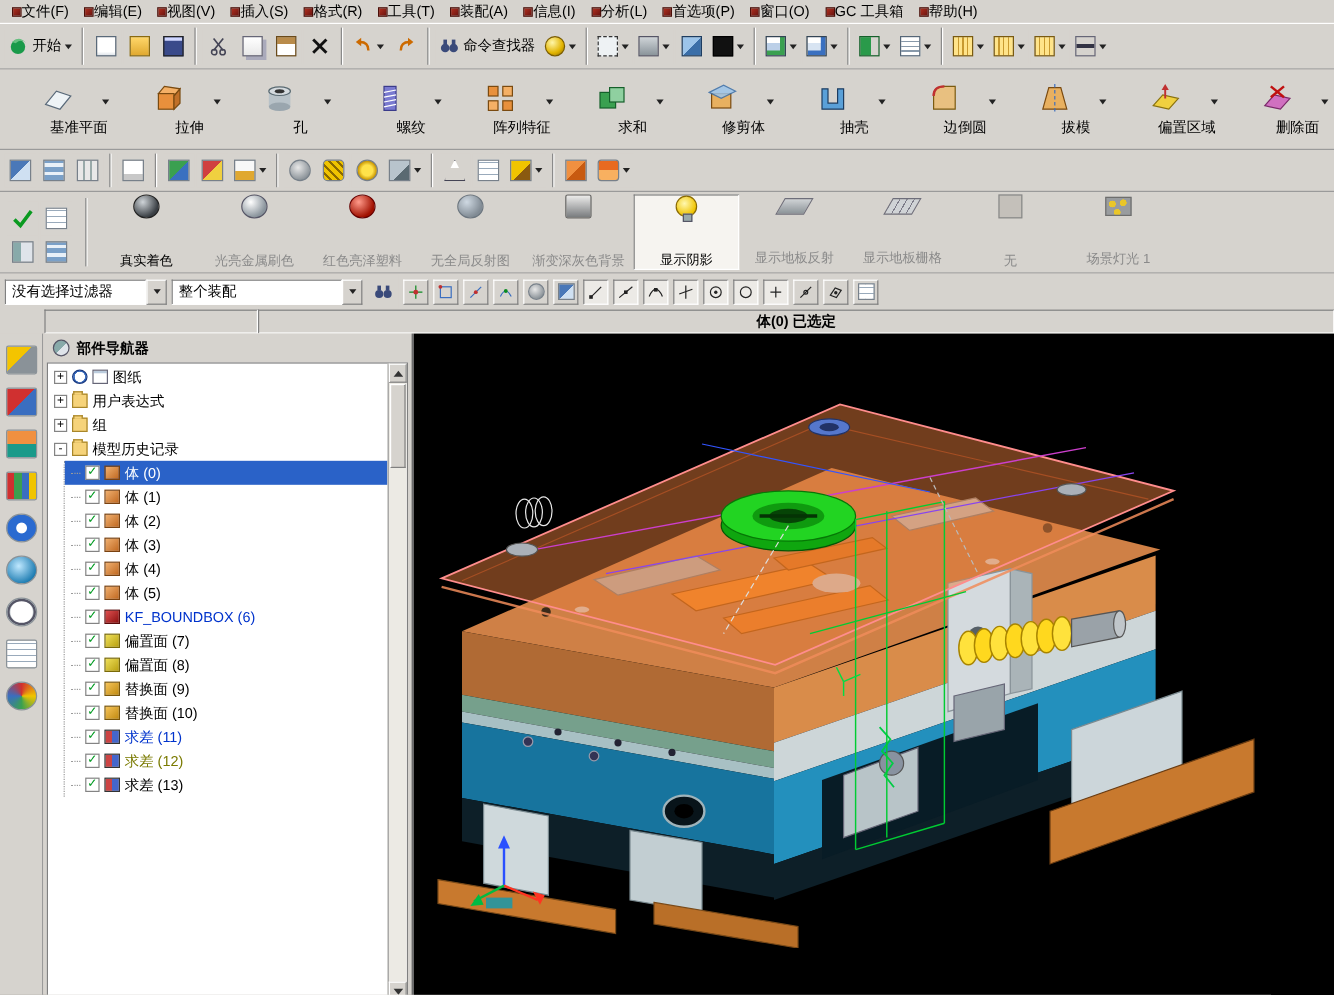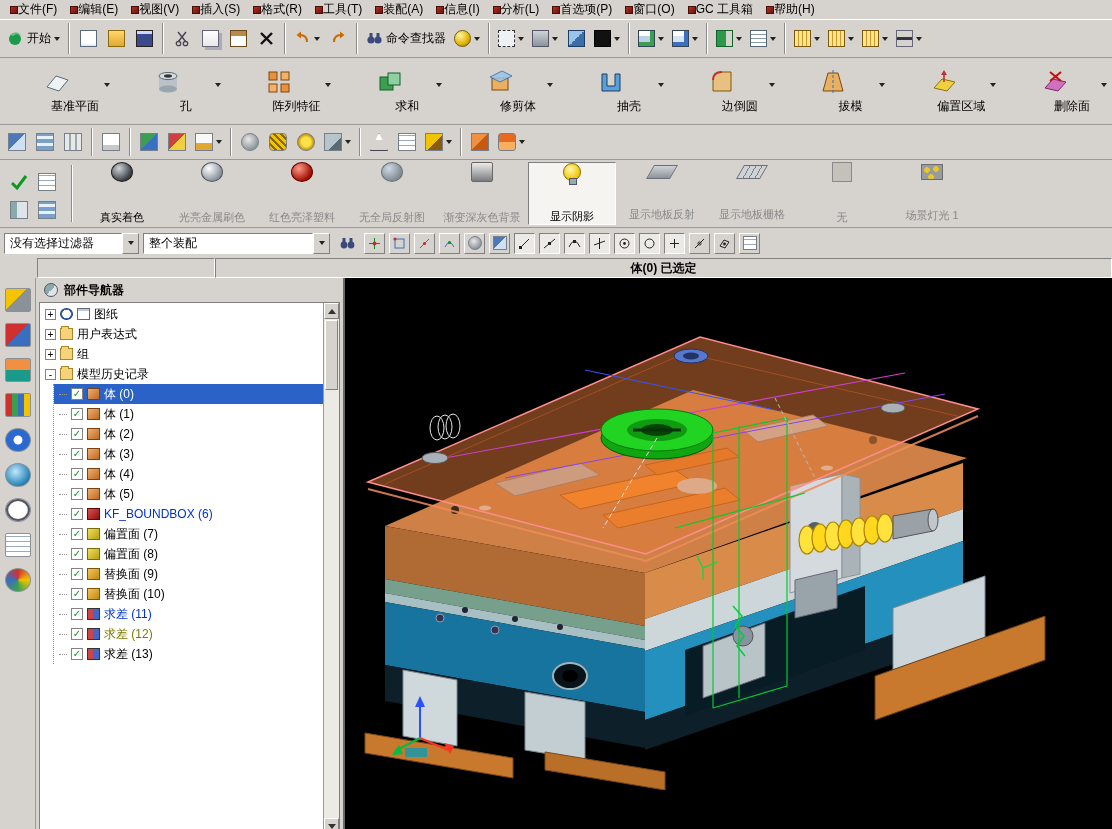--- a/index.html
+++ b/index.html
@@ -350,26 +350,46 @@
 <div class="feature-toolbar">
   <div class="fbtn">
     <svg width="28" height="28" viewBox="0 0 28 28">
         <polygon points="4,19 13,8 25,12 16,23" fill="#eef3f6" stroke="#5a6a7a"></polygon>
       </svg>
     <span class="lbl">基准平面</span>
       <span class="fdd tri-down"></span>
   </div>
   <div class="fbtn">
     <svg width="28" height="28" viewBox="0 0 28 28">
+        <polygon points="6,10 11,4 24,6 19,12" fill="#f4b066" stroke="#7a4a10"></polygon>
+        <rect x="6" y="10" width="13" height="13" fill="#e8903c" stroke="#7a4a10"></rect>
+        <polygon points="19,12 24,6 24,18 19,23" fill="#c07028" stroke="#7a4a10"></polygon>
+      </svg>
+    <span class="lbl">拉伸</span>
+      <span class="fdd tri-down"></span>
+  </div>
+  <div class="fbtn">
+    <svg width="28" height="28" viewBox="0 0 28 28">
         <rect x="5" y="8" width="18" height="13" fill="#b8c2c8"></rect>
         <ellipse cx="14" cy="21" rx="9" ry="3.6" fill="#9aa6ae"></ellipse>
         <ellipse cx="14" cy="8" rx="9" ry="3.6" fill="#d4dade" stroke="#5a6a72"></ellipse>
         <ellipse cx="14" cy="8" rx="4" ry="1.7" fill="#333"></ellipse>
       </svg>
     <span class="lbl">孔</span>
+      <span class="fdd tri-down"></span>
+  </div>
+  <div class="fbtn">
+    <svg width="28" height="28" viewBox="0 0 28 28">
+        <rect x="9" y="4" width="10" height="20" fill="#7a7ad0" stroke="#3a3a8a"></rect>
+        <line x1="9" y1="9" x2="19" y2="7" stroke="#fff"></line>
+        <line x1="9" y1="13" x2="19" y2="11" stroke="#fff"></line>
+        <line x1="9" y1="17" x2="19" y2="15" stroke="#fff"></line>
+        <line x1="9" y1="21" x2="19" y2="19" stroke="#fff"></line>
+      </svg>
+    <span class="lbl">螺纹</span>
       <span class="fdd tri-down"></span>
   </div>
   <div class="fbtn">
     <svg width="28" height="28" viewBox="0 0 28 28">
         <rect x="4" y="4" width="8" height="8" fill="#e8903c" stroke="#7a4a10"></rect>
         <rect x="16" y="4" width="8" height="8" fill="#f4b066" stroke="#7a4a10"></rect>
         <rect x="4" y="16" width="8" height="8" fill="#f4b066" stroke="#7a4a10"></rect>
         <rect x="16" y="16" width="8" height="8" fill="#e8903c" stroke="#7a4a10"></rect>
       </svg>
     <span class="lbl">阵列特征</span>
@@ -555,21 +575,21 @@
 </div>
 
 <div class="selection-bar">
   <span class="combo">
     <span class="combo-field" style="width:118px;">没有选择过滤器</span>
     <span class="combo-btn">
         <span class="tri-down"></span>
       </span>
   </span>
   <span class="combo">
-    <span class="combo-field" style="width:170px;">整个装配</span>
+    <span class="combo-field" style="width:142px;">整个装配</span>
     <span class="combo-btn">
         <span class="tri-down"></span>
       </span>
   </span>
   <span class="tbtn">
     <svg class="i16" viewBox="0 0 17 17">
         <circle cx="5" cy="10" r="3.4" fill="#3a4a7a"></circle>
         <circle cx="12" cy="10" r="3.4" fill="#3a4a7a"></circle>
         <rect x="3.5" y="3" width="3" height="4" fill="#3a4a7a"></rect>
         <rect x="10.5" y="3" width="3" height="4" fill="#3a4a7a"></rect>

